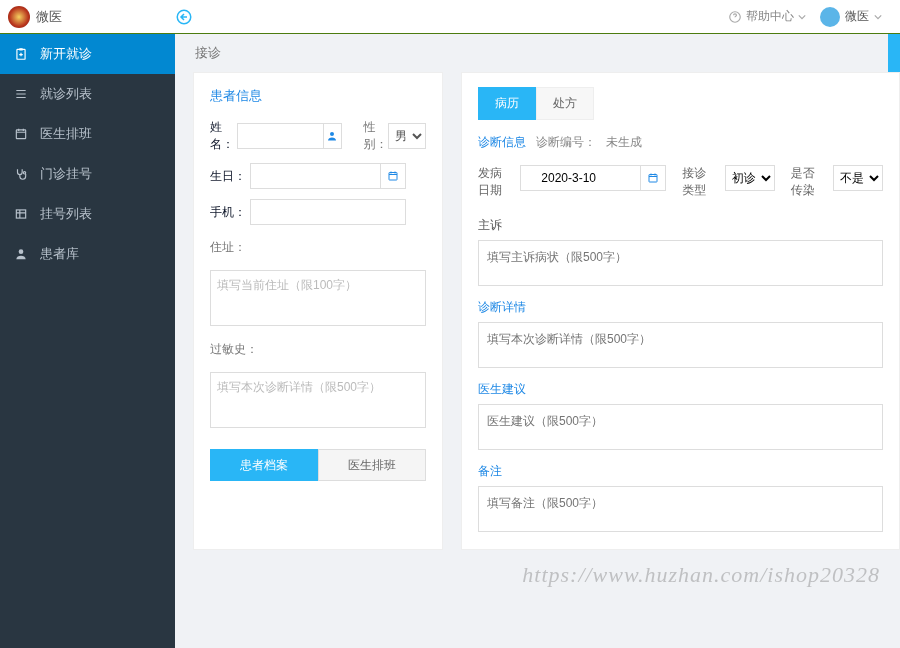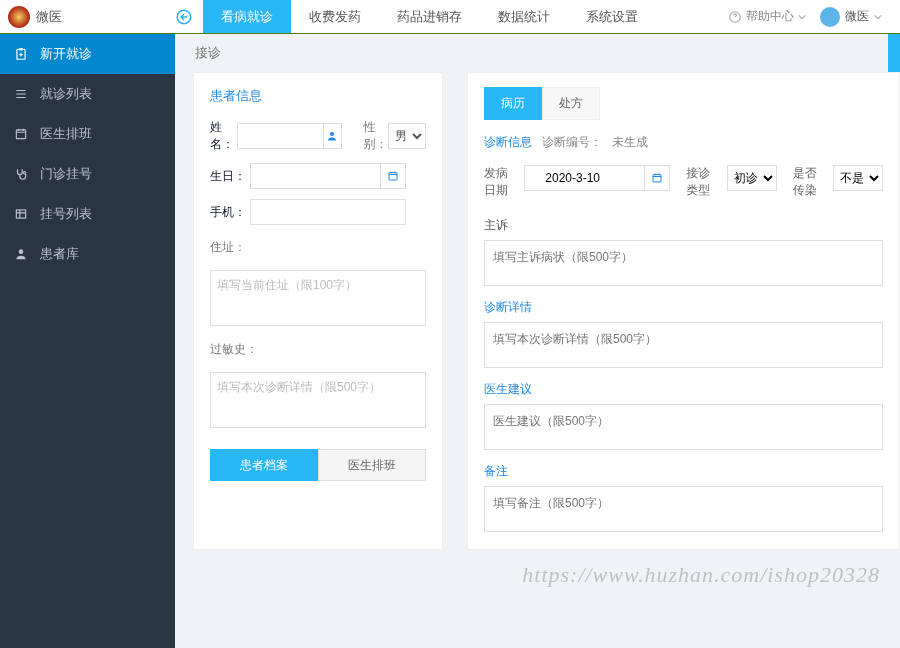--- a/index.html
+++ b/index.html
@@ -24,21 +24,21 @@
 .sidebar { position: absolute; left: 0; top: 34px; bottom: 0; width: 175px; background: #293641; }
 .side-item { height: 40px; display: flex; align-items: center; padding-left: 14px; gap: 12px; color: #b8c2cc; font-size: 13px; cursor: pointer; }
 .side-item.active { background: #0288d1; color: #fff; }
 .side-icon { width: 14px; display: inline-flex; justify-content: center; }
 
 
 .main { position: absolute; left: 175px; right: 0; top: 34px; bottom: 0; overflow: auto; }
 .breadcrumb { height: 38px; display: flex; align-items: center; padding-left: 20px; font-size: 13px; color: #777; position: relative; }
 .bc-square { position: absolute; right: 0; top: 0; width: 12px; height: 38px; background: #29b6f6; }
 
-.content-row { display: flex; gap: 24px; padding: 0 0 0 18px; }
+.content-row { display: flex; gap: 18px; padding: 0 0 0 18px; }
 
 
 .patient-panel { width: 250px; background: #fff; border: 1px solid #eee; padding: 14px 16px 10px; }
 .panel-title { color: #1e88e5; font-size: 13px; margin-bottom: 14px; }
 .form-row { display: flex; align-items: center; margin-bottom: 10px; }
 .form-row-split { display: flex; align-items: center; margin-bottom: 10px; gap: 0; }
 .lbl { width: 40px; color: #0f172a; font-size: 12px; }
 .inp { height: 26px; border: 1px solid #ddd; padding: 0 6px; font-size: 12px; color: #555; }
 .inp-nm { width: 86px; border-right: none; }
 .addon { width: 26px; height: 26px; border: 1px solid #ddd; display: flex; align-items: center; justify-content: center; color: #1e88e5; background: #fff; }
@@ -84,27 +84,20 @@
     <div class="logo-area">
       <div class="logo-img"></div>
       <span class="logo-text">微医</span>
     </div>
     <span class="exit-icon">
       <svg width="18" height="18" viewBox="0 0 24 24" fill="none" stroke="currentColor" stroke-width="2">
           <circle cx="12" cy="12" r="9"></circle>
           <path d="M12 8l-4 4 4 4M8 12h8"></path>
         </svg>
     </span>
-    <div class="nav-tabs">
-      <div class="nav-tab active">看病就诊</div>
-      <div class="nav-tab">收费发药</div>
-      <div class="nav-tab">药品进销存</div>
-      <div class="nav-tab">数据统计</div>
-      <div class="nav-tab">系统设置</div>
-    </div>
     <div class="header-right">
       <div class="help-link">
         <svg width="14" height="14" viewBox="0 0 24 24" fill="none" stroke="#aaa" stroke-width="2">
             <circle cx="12" cy="12" r="9"></circle>
             <path d="M9.5 9a2.5 2.5 0 115 0c0 1.5-2.5 2-2.5 3.5M12 17h.01"></path>
           </svg>
         <span>帮助中心</span>
         <svg width="8" height="8" viewBox="0 0 10 10">
             <path d="M1 3l4 4 4-4" fill="none" stroke="#aaa" stroke-width="1.5"></path>
           </svg>

